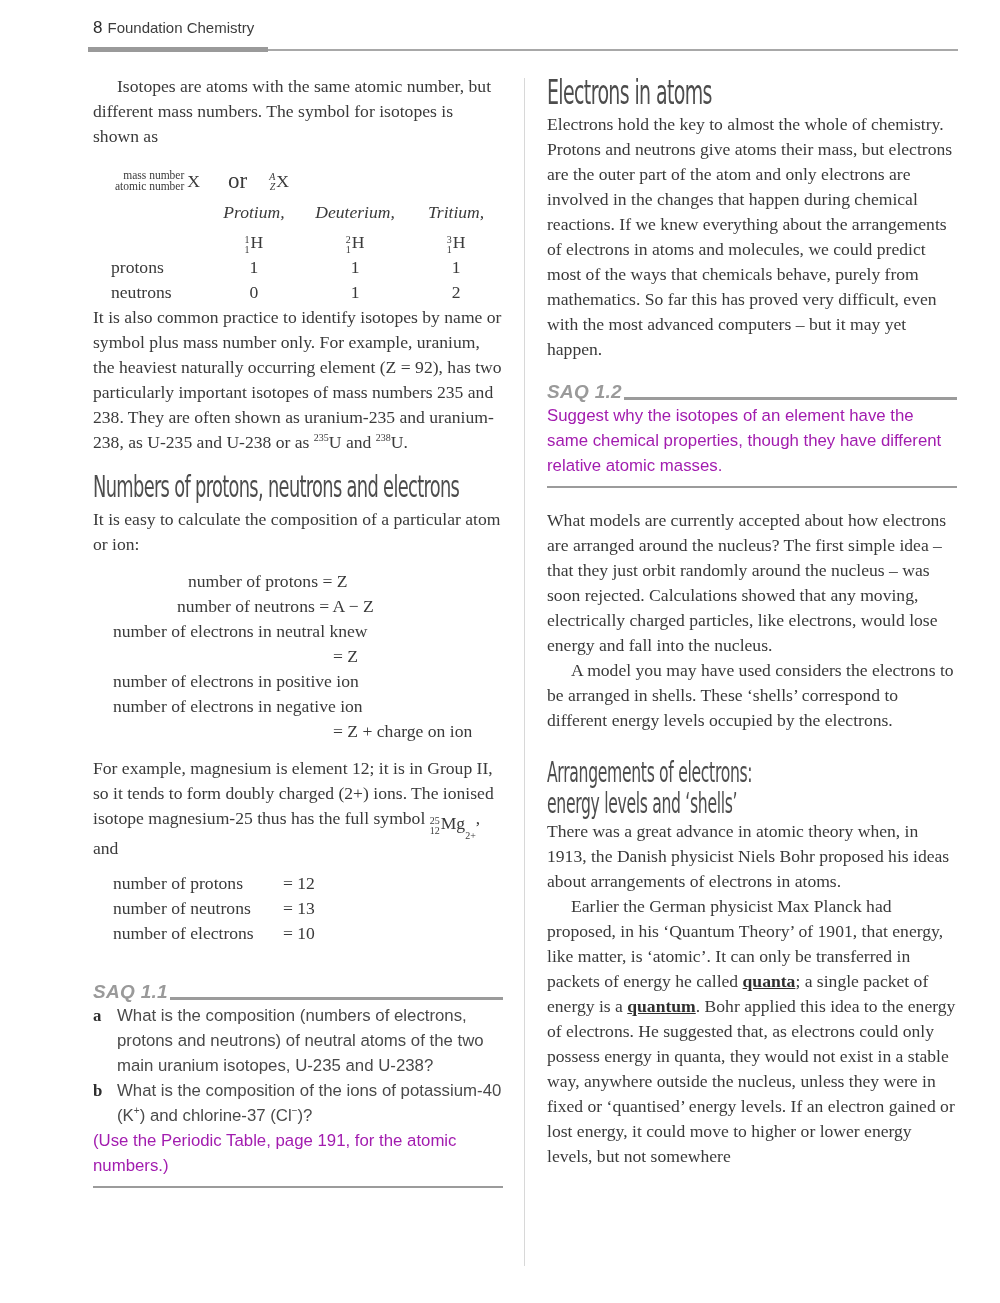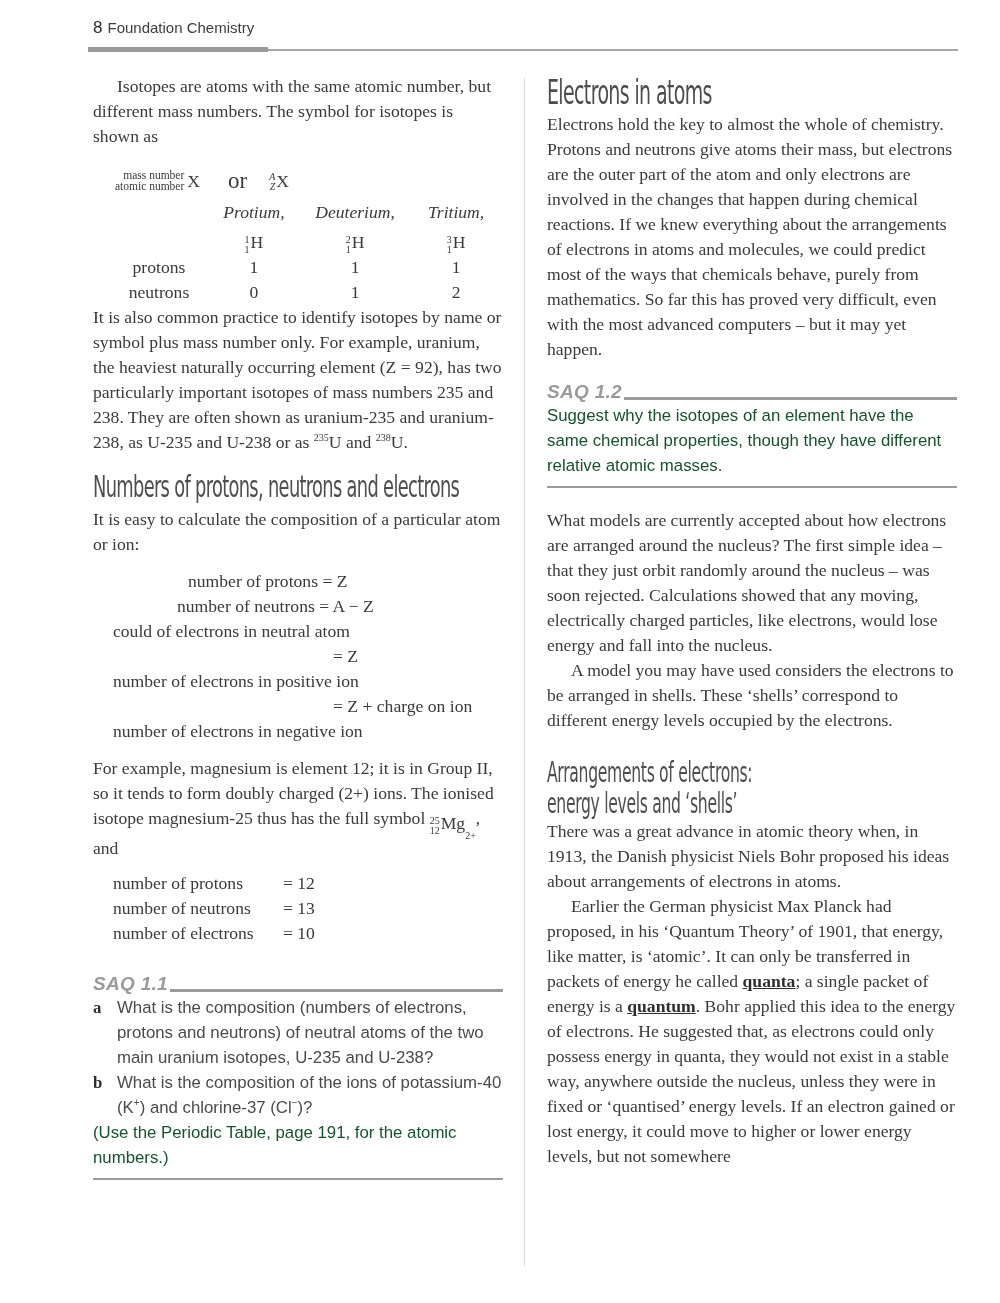--- a/index.html
+++ b/index.html
@@ -24,21 +24,21 @@
   .h-sub { font-size: 24px; line-height: 30px; letter-spacing: -0.5px; transform: scaleX(0.68); }
 
   .notation { display: flex; align-items: flex-end; margin: 13px 0 8px 22px; height: 30px; }
   .stack { display: inline-flex; flex-direction: column; align-items: flex-end; font-size: 11.5px; line-height: 11px; margin-right: 3px; }
   .notation .X { font-size: 17.6px; line-height: 22px; }
   .notation .or { margin: 0 22px 0 28px; font-size: 23px; line-height: 22px; }
   .tiny-stack { display: inline-flex; flex-direction: column; align-items: flex-end; font-size: 10px; line-height: 10px; font-style: italic; margin-right: 1px; }
 
   table.iso { border-collapse: collapse; margin-left: 18px; }
   table.iso td { padding: 0; height: 25px; text-align: center; vertical-align: bottom; }
-  table.iso td.rowlabel { text-align: center; width: 98px; margin-left: 33px; }
+  table.iso td.rowlabel { text-align: left; width: 98px; margin-left: 33px; }
   table.iso td.c1 { width: 96px; }
   table.iso td.c2 { width: 110px; }
   table.iso td.c3 { width: 96px; }
   .it { font-style: italic; }
   .nuc { display: inline-flex; align-items: flex-end; }
   .nuc .st { display: inline-flex; flex-direction: column; align-items: flex-end; font-size: 10px; line-height: 10px; margin-right: 1px; }
 
   sup { font-size: 10px; line-height: 0; vertical-align: 7px; }
 
   .formula { font-size: 17.6px; line-height: 25px; }
@@ -52,21 +52,21 @@
   .mg-row .lbl { width: 170px; }
 
   .saq { font-family: "DejaVu Sans", sans-serif; font-size: 16.5px; line-height: 23px; color: #4a4a4a; }
   .saq-head { display: flex; align-items: flex-end; }
   .saq-title { font-family: "Liberation Sans", sans-serif; font-weight: bold; font-style: italic; font-size: 19px; color: #9a9a9a; letter-spacing: 0.3px; }
   .saq-line { flex: 1; height: 3px; background: #9b9b9b; margin-left: 2px; margin-bottom: 3px; }
   .saq-end { height: 2px; background: #9b9b9b; margin-top: 8px; }
   .saq-item { display: flex; font-family: "Liberation Sans", sans-serif; font-size: 16.8px; line-height: 25px; color: #4a4a4a; }
   .saq-item .letter { width: 24px; font-family: "Liberation Serif", serif; font-weight: bold; color: #2e2e2e; }
   .saq-item .txt { flex: 1; }
-  .saq-note { font-family: "Liberation Sans", sans-serif; font-size: 16.8px; line-height: 25px; color: #14532d; }
+  .saq-note { font-family: "Liberation Sans", sans-serif; font-size: 16.8px; line-height: 25px; color: #a21caf; }
 
   b.kw { font-weight: bold; color: #2e2e2e; text-decoration: underline; }
 </style>
 </head>
 <body>
 
 <div class="running-head">
   <span class="pnum">8</span><span>Foundation Chemistry</span>
 </div>
 <div class="head-rule-thick"></div>
@@ -142,25 +142,25 @@
   <p><span>It is also common practice to identify isotopes by name or symbol plus mass number only. For example, uranium, the heaviest naturally occurring element (Z = 92), has two particularly important isotopes of mass numbers 235 and 238. They are often shown as uranium-235 and ura­nium-238, as U-235 and U-238 or as </span><sup>235</sup><span>U and </span><sup>238</sup><span>U.</span></p>
 
   <div style="height:38px; margin-top:14px;">
     <div class="heading h-main" style="font-size:30px;line-height:36px;transform:scaleX(0.66);">Numbers of protons, neutrons and electrons</div>
   </div>
   <p>It is easy to calculate the composition of a particular atom or ion:</p>
 
   <div style="margin-top:12px;">
     <div class="formula f-center">number of protons = Z</div>
     <div class="formula f-center2">number of neutrons = A − Z</div>
-    <div class="formula f-indent">could of electrons in neutral atom</div>
+    <div class="formula f-indent">number of electrons in neutral knew</div>
     <div class="formula f-right">= Z</div>
     <div class="formula f-indent">number of electrons in positive ion</div>
+    <div class="formula f-indent">number of electrons in negative ion</div>
     <div class="formula f-right">= Z + charge on ion</div>
-    <div class="formula f-indent">number of electrons in negative ion</div>
   </div>
 
   <p style="margin-top:12px;"><span>For example, magnesium is element 12; it is in Group II, so it tends to form doubly charged (2+) ions. The ionised isotope magnesium-25 thus has the full symbol </span><span class="nuc">
         <span class="st">
           <span>25</span>
           <span>12</span>
         </span>
         <span>Mg</span>
         <sup>2+</sup>
       </span><span>, and</span></p>
@@ -173,21 +173,21 @@
     <div class="mg-row">
         <span class="lbl">number of neutrons</span>
         <span>= 13</span>
       </div>
     <div class="mg-row">
         <span class="lbl">number of electrons</span>
         <span>= 10</span>
       </div>
   </div>
 
-  <div class="saq" style="margin-top:26px;">
+  <div class="saq" style="margin-top:34px;">
     <div class="saq-head">
       <span class="saq-title">SAQ 1.1</span>
       <span class="saq-line"></span>
     </div>
     <div class="saq-item">
       <span class="letter">a</span>
       <span class="txt">What is the composition (numbers of electrons, protons and neutrons) of neutral atoms of the two main uranium isotopes, U-235 and U-238?</span>
     </div>
     <div class="saq-item">
       <span class="letter">b</span>

